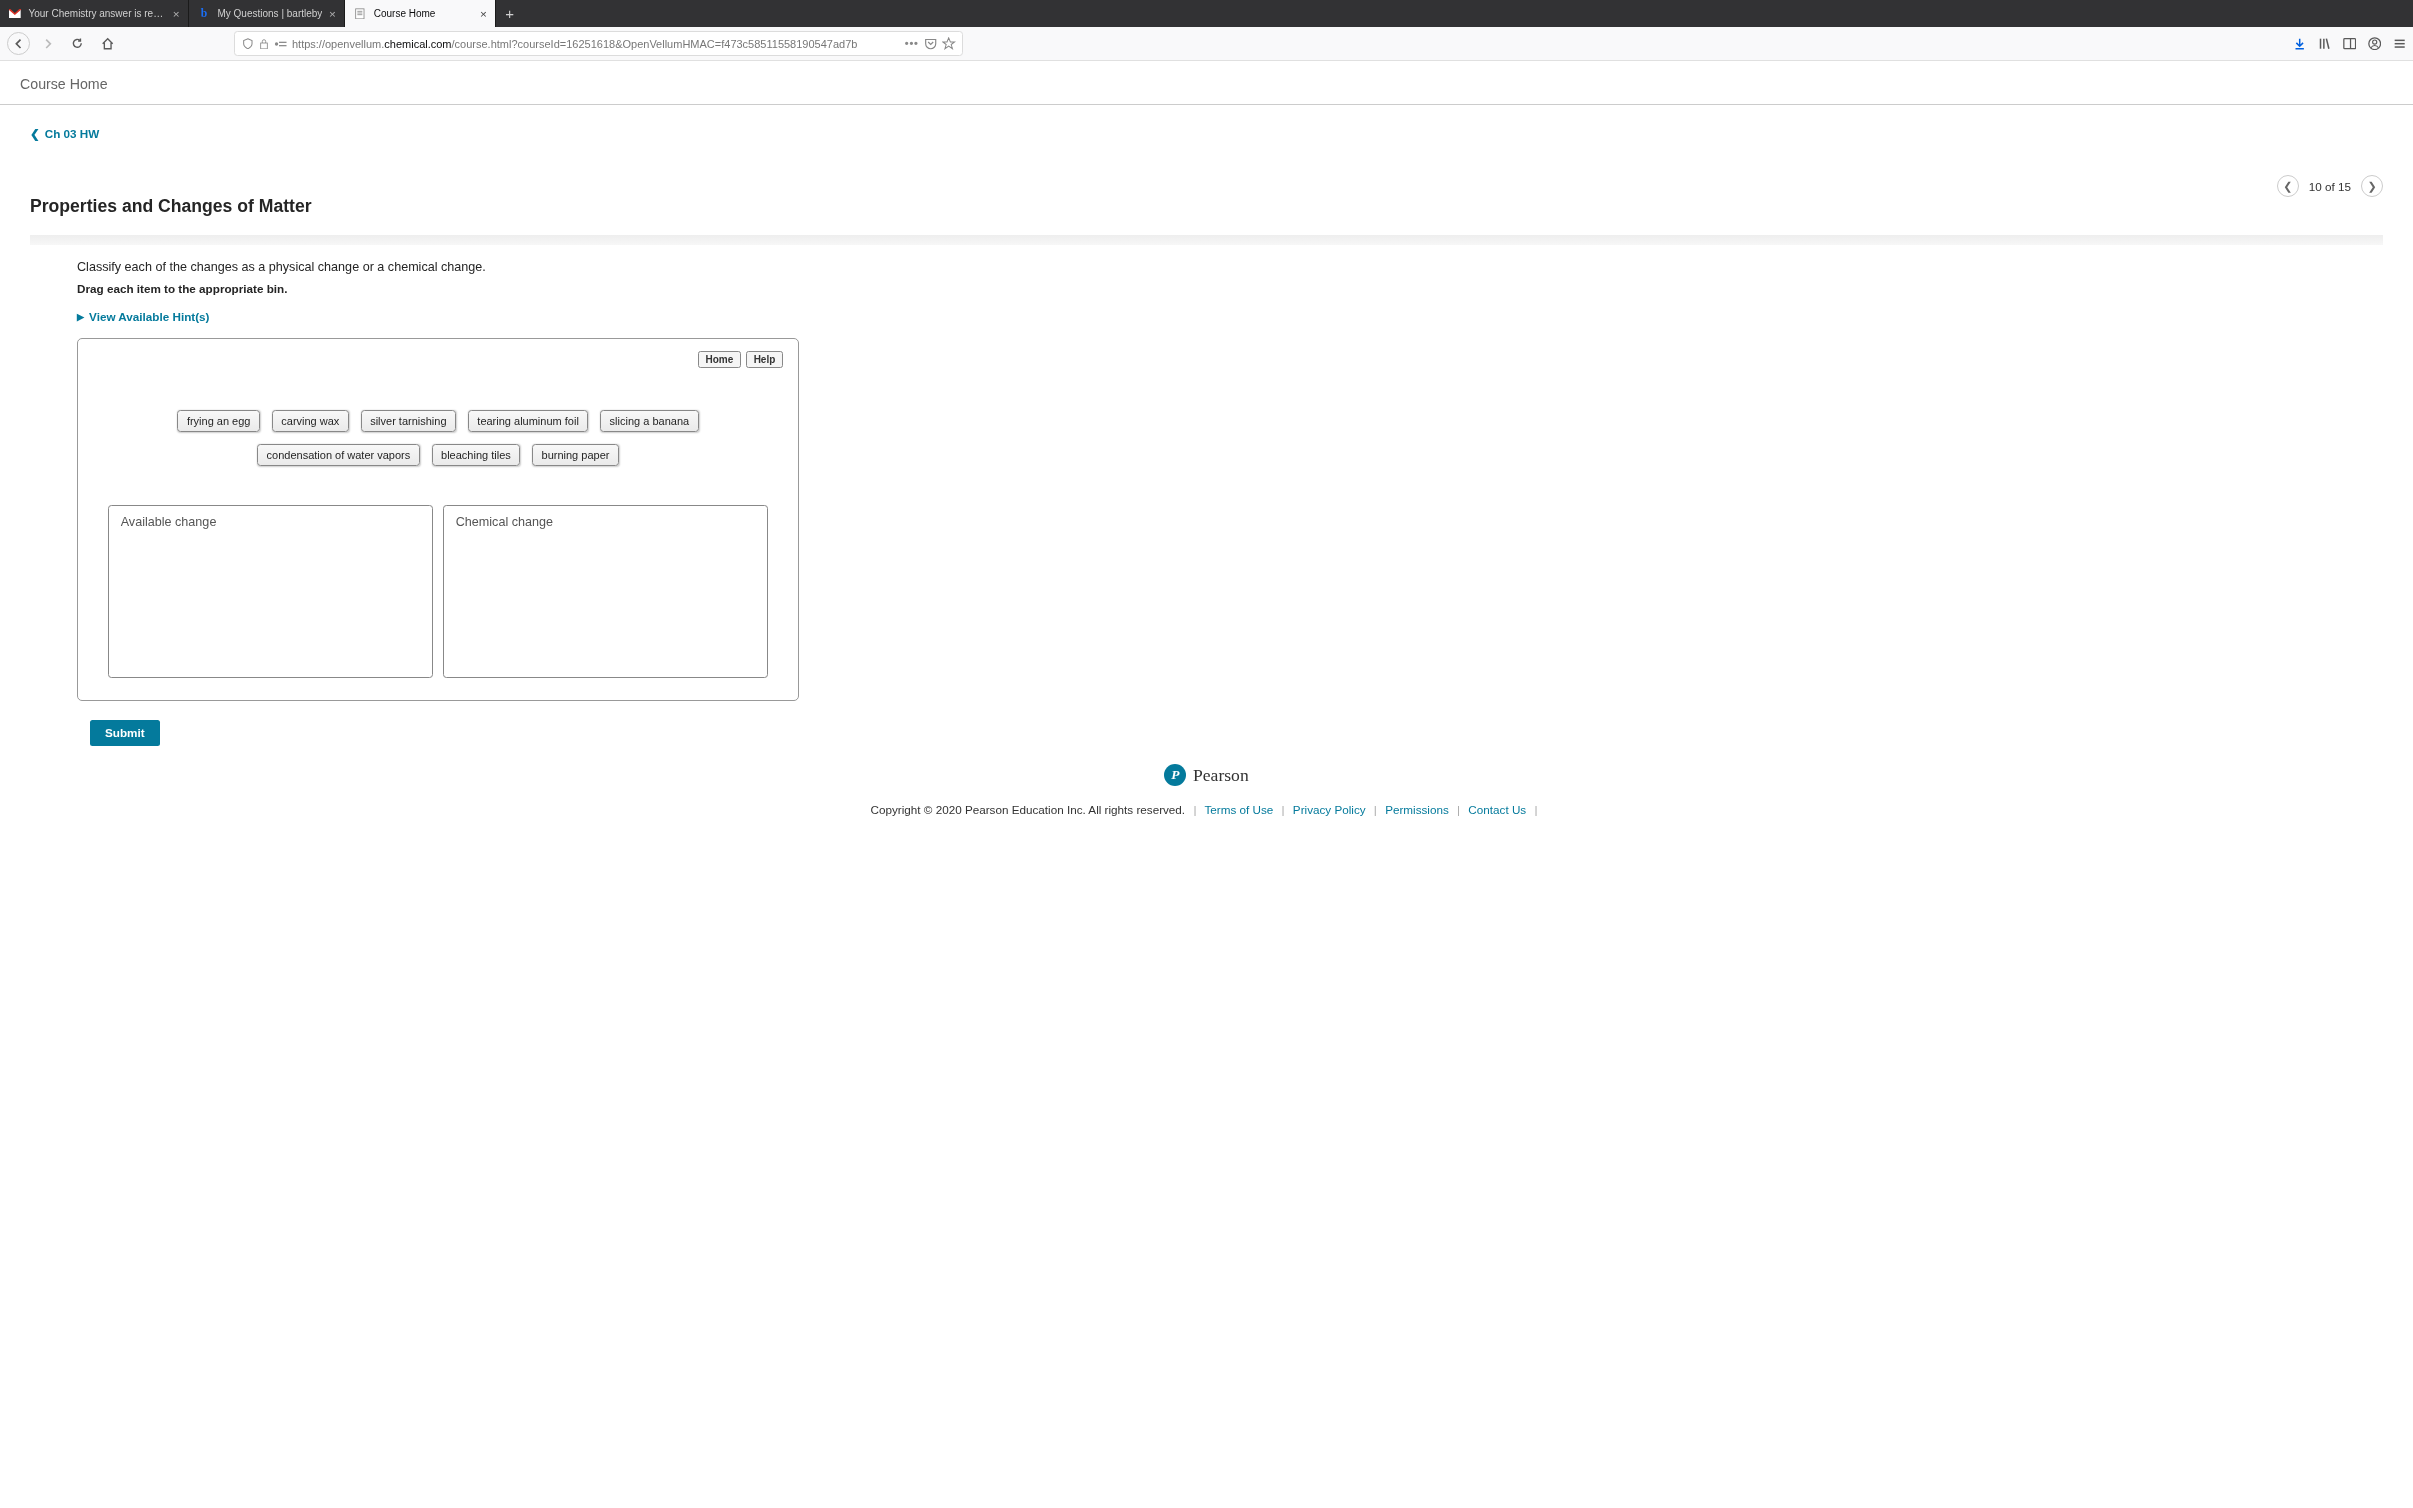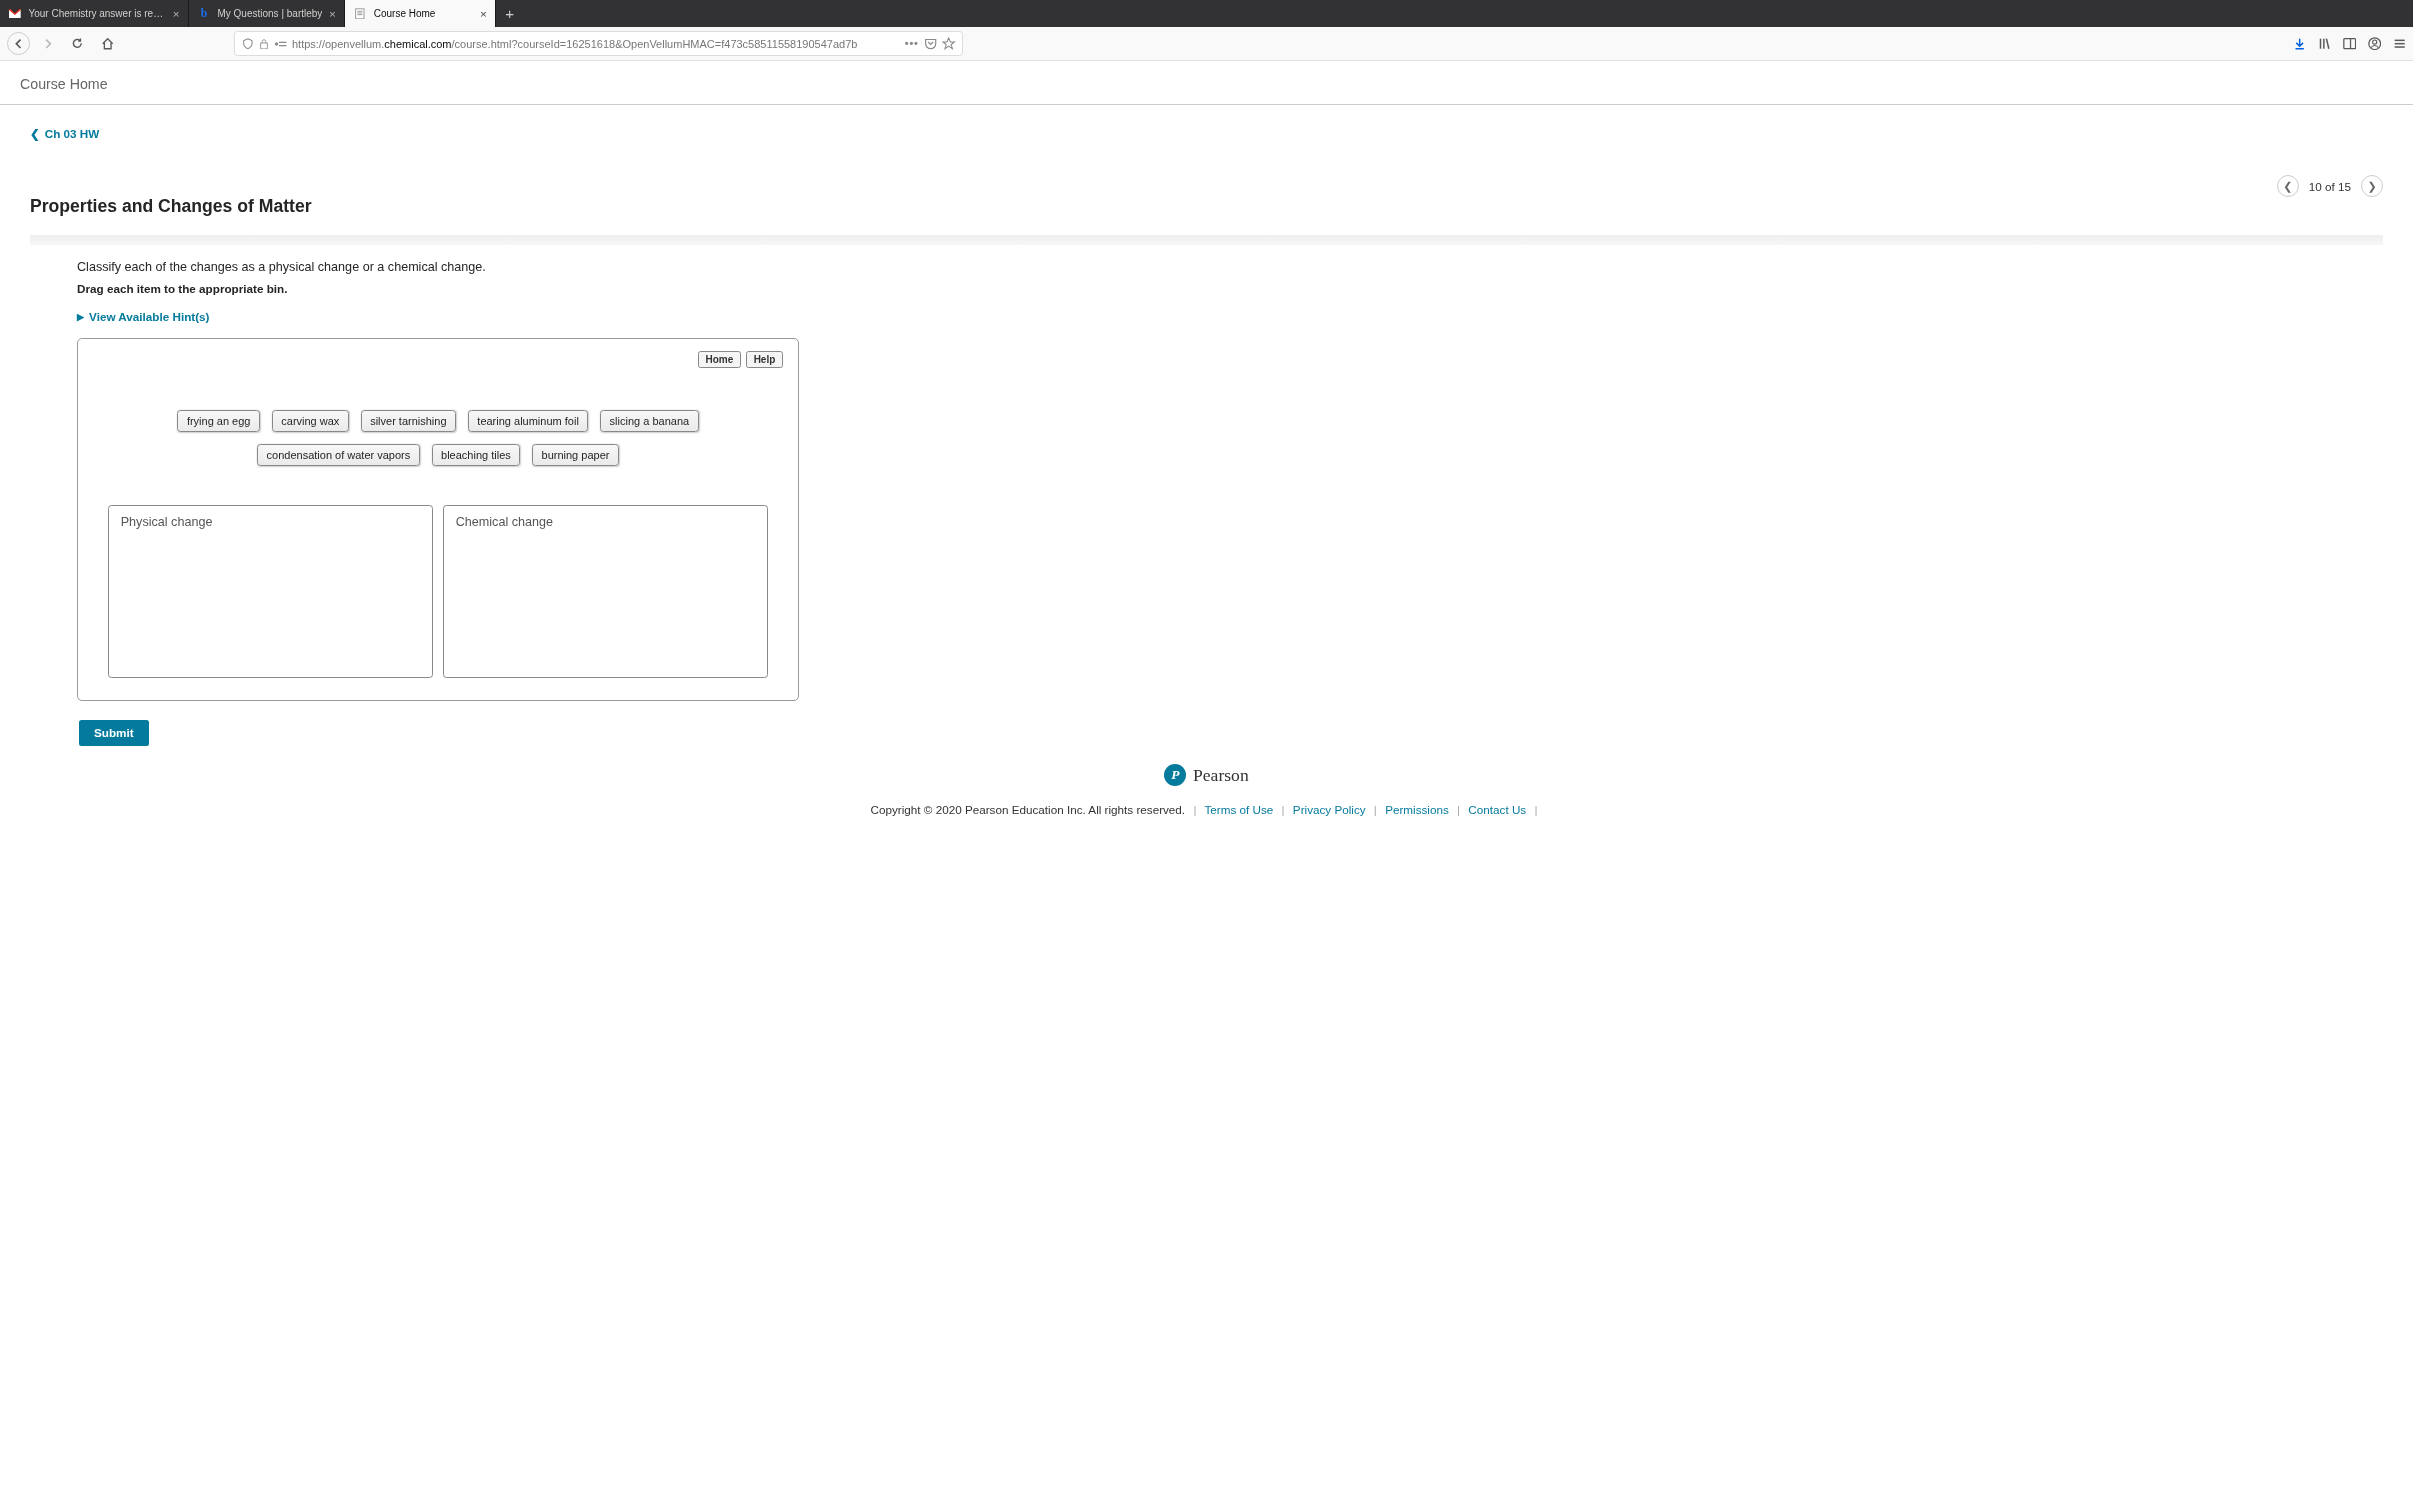--- a/index.html
+++ b/index.html
@@ -220,29 +220,29 @@
         <div class="chip">carving wax</div>
         <div class="chip">silver tarnishing</div>
         <div class="chip">tearing aluminum foil</div>
         <div class="chip">slicing a banana</div>
         <div class="chip">condensation of water vapors</div>
         <div class="chip">bleaching tiles</div>
         <div class="chip">burning paper</div>
       </div>
       <div class="bins">
         <div class="bin">
-          <div class="bin-label">Physical change</div>
+          <div class="bin-label">Available change</div>
         </div>
         <div class="bin">
           <div class="bin-label">Chemical change</div>
         </div>
       </div>
     </div>
     
-    <button class="submit-btn" style="margin-left:2px">Submit</button>
+    <button class="submit-btn" style="margin-left:13px">Submit</button>
   </div>
 
   <div class="footer-brand">
     <span class="pearson-p">P</span>
     <span class="pearson-text">Pearson</span>
   </div>
 
   <div class="footer-links">
     <span>Copyright © 2020 Pearson Education Inc. All rights reserved.</span>
     <span class="sep">|</span>

